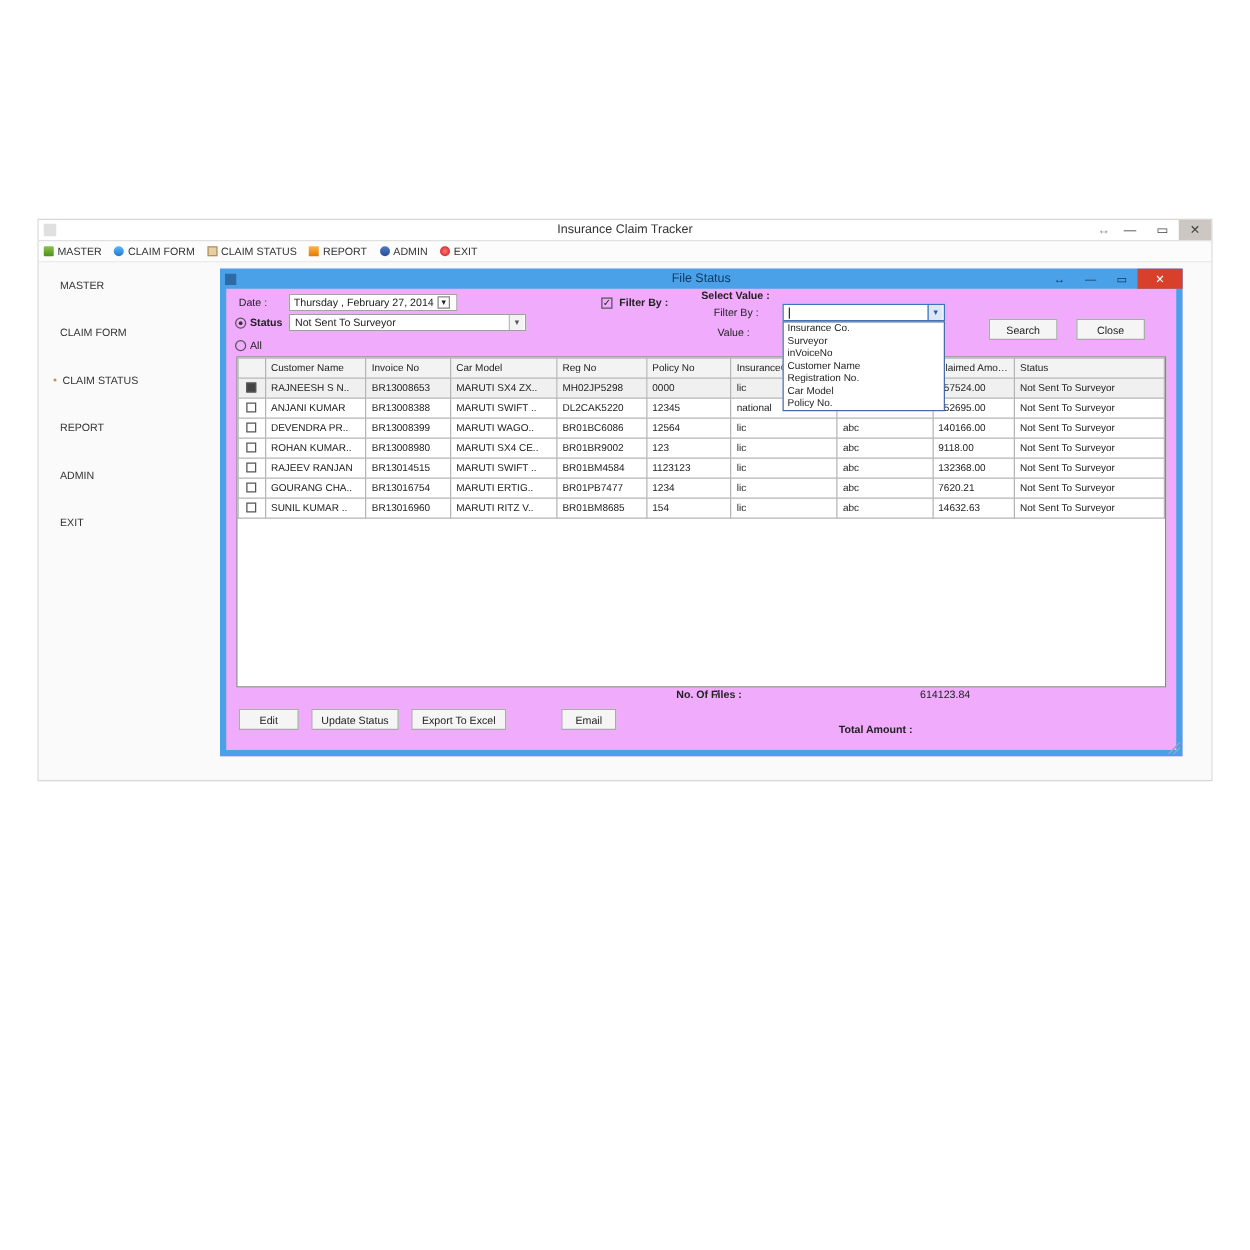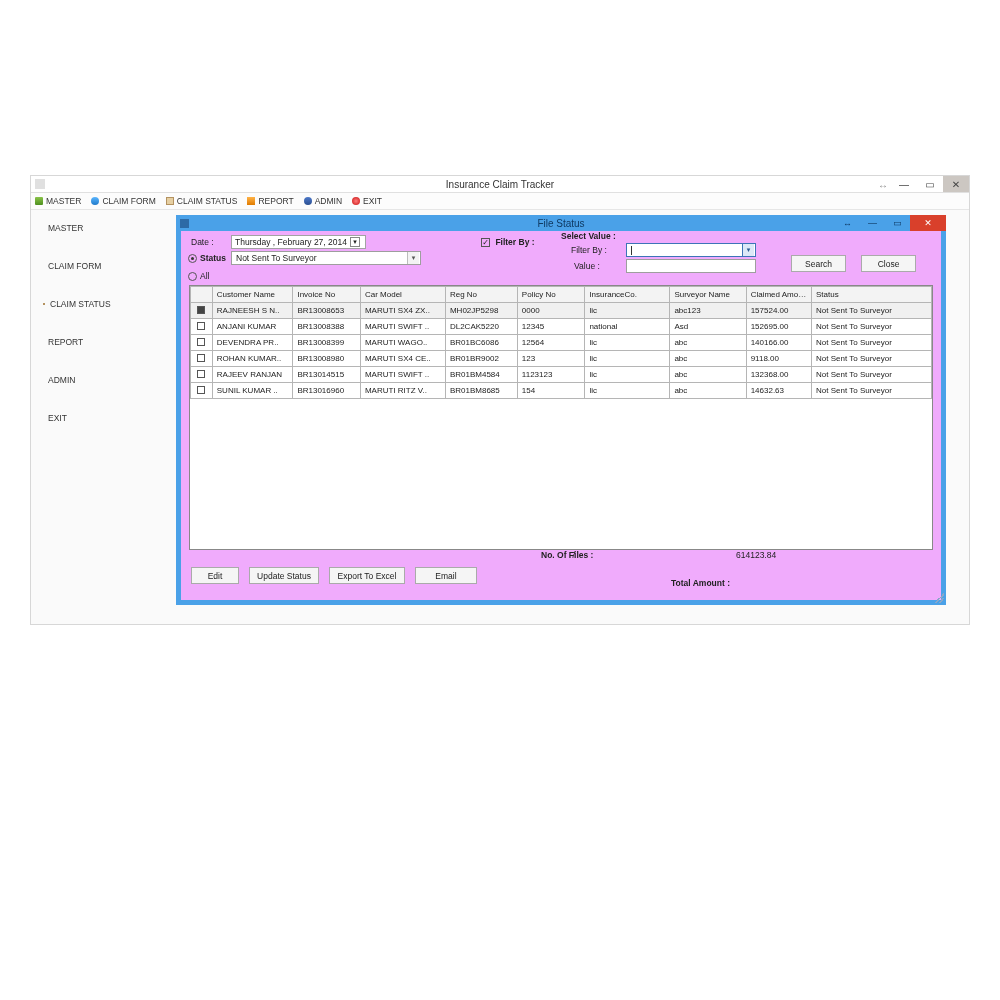--- a/index.html
+++ b/index.html
@@ -358,20 +358,29 @@
 
         <span class="lbl" style="position:absolute;left:380px;top:0px;font-weight:bold;">Select Value :</span>
         <span class="lbl" style="position:absolute;left:390px;top:14px;">Filter By :</span>
         <span class="lbl" style="position:absolute;left:393px;top:30px;">Value :</span>
 
         <span class="combo" style="position:absolute;left:445px;top:12px;width:130px;border-color:#3d74b7;">
           <span style="border-left:1px solid #333;height:9px;margin-left:0;"></span>
           <span class="arrow" style="background:#dce8f7;border-left-color:#3d74b7;color:#2a5b93;">▾</span>
         </span>
 
+        <div class="dropdown" style="left:445px;top:26px;width:130px;" id="dropdown-list">
+            <div>Insurance Co.</div>
+            <div>Surveyor</div>
+            <div>inVoiceNo</div>
+            <div>Customer Name</div>
+            <div>Registration No.</div>
+            <div>Car Model</div>
+            <div>Policy No.</div>
+          </div>
 
         <span class="combo" style="position:absolute;left:445px;top:28px;width:130px;background:#fff;z-index:1;"></span>
 
         <span class="btn" style="position:absolute;left:610px;top:24px;width:55px;">Search</span>
         <span class="btn" style="position:absolute;left:680px;top:24px;width:55px;">Close</span>
       </div>
 
       <div class="table-frame">
         <table>
           <colgroup>
@@ -456,20 +465,32 @@
                 <td>MARUTI SWIFT ..</td>
                 <td>BR01BM4584</td>
                 <td>1123123</td>
                 <td>lic</td>
                 <td>abc</td>
                 <td>132368.00</td>
                 <td>Not Sent To Surveyor</td>
               </tr>
               <tr>
                 <td class="chkcell"><span class="rowchk"></span></td>
+                <td>GOURANG CHA..</td>
+                <td>BR13016754</td>
+                <td>MARUTI ERTIG..</td>
+                <td>BR01PB7477</td>
+                <td>1234</td>
+                <td>lic</td>
+                <td>abc</td>
+                <td>7620.21</td>
+                <td>Not Sent To Surveyor</td>
+              </tr>
+              <tr>
+                <td class="chkcell"><span class="rowchk"></span></td>
                 <td>SUNIL KUMAR ..</td>
                 <td>BR13016960</td>
                 <td>MARUTI RITZ V..</td>
                 <td>BR01BM8685</td>
                 <td>154</td>
                 <td>lic</td>
                 <td>abc</td>
                 <td>14632.63</td>
                 <td>Not Sent To Surveyor</td>
               </tr>
@@ -481,19 +502,19 @@
         <span style="position:absolute;left:330px;top:0;font-weight:bold;padding-left:30px;">No. Of Files :</span>
         <span style="position:absolute;left:390px;top:0;">7</span>
         <span style="position:absolute;left:490px;top:0;font-weight:bold;margin-top:28px;">Total Amount :</span>
         <span style="position:absolute;left:555px;top:0;">614123.84</span>
       </div>
 
       <div class="footer">
         <span class="btn" style="width:48px;">Edit</span>
         <span class="btn" style="width:70px;">Update Status</span>
         <span class="btn" style="width:76px;">Export To Excel</span>
-        <span class="btn" style="width:62px;">Email</span>
+        <span class="btn" style="width:44px;margin-left:34px;">Email</span>
       </div>
 
       <div class="resize-grip"></div>
     </div>
   </div>
 </div>
 
 </body></html>

